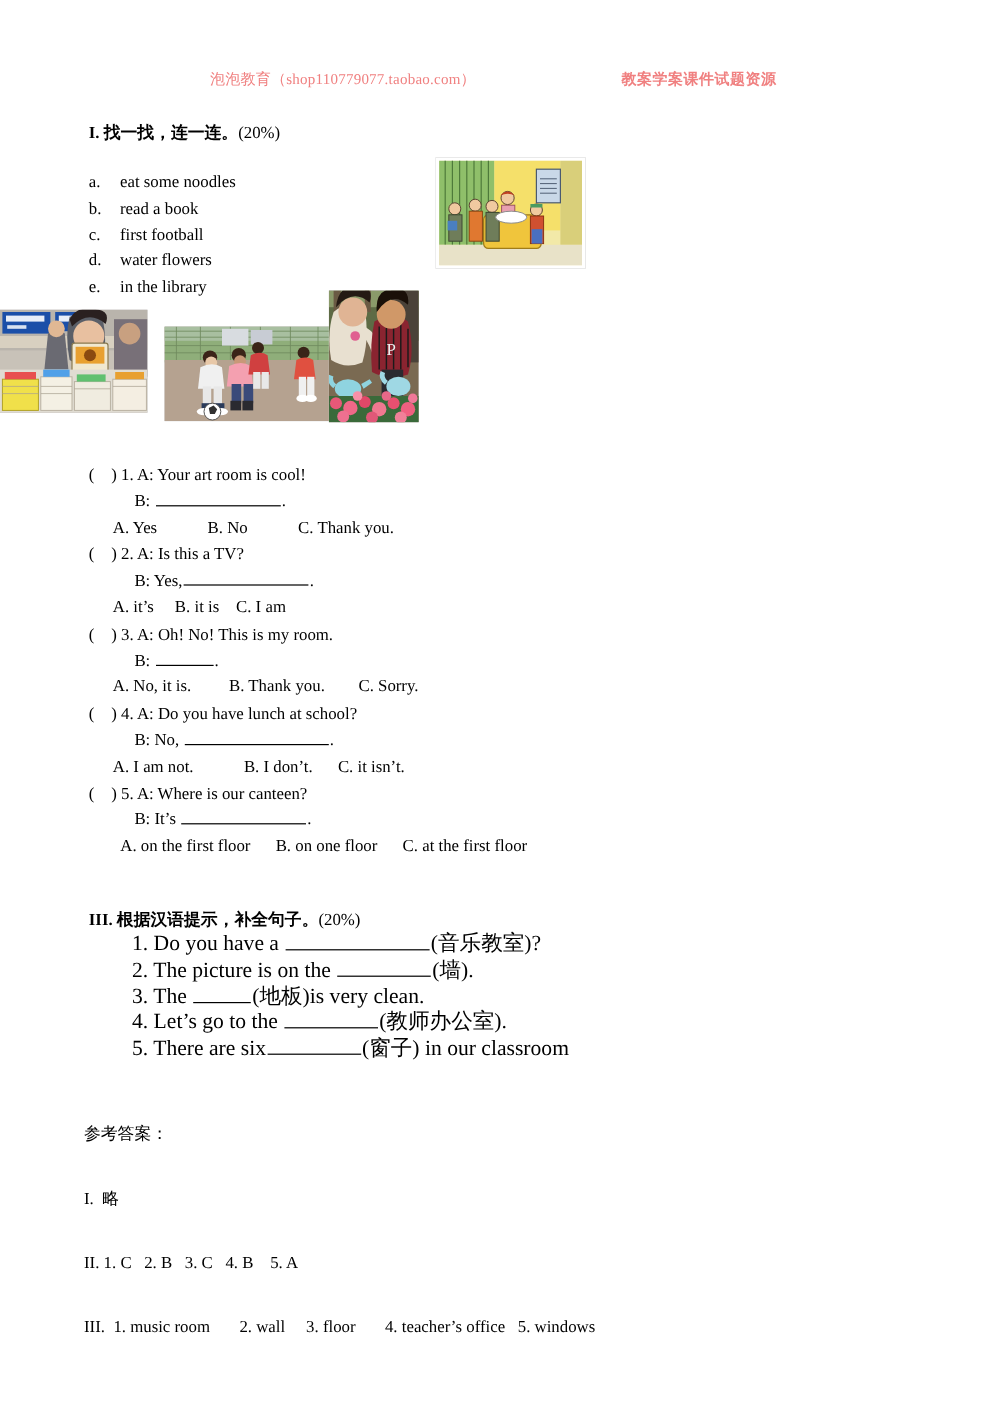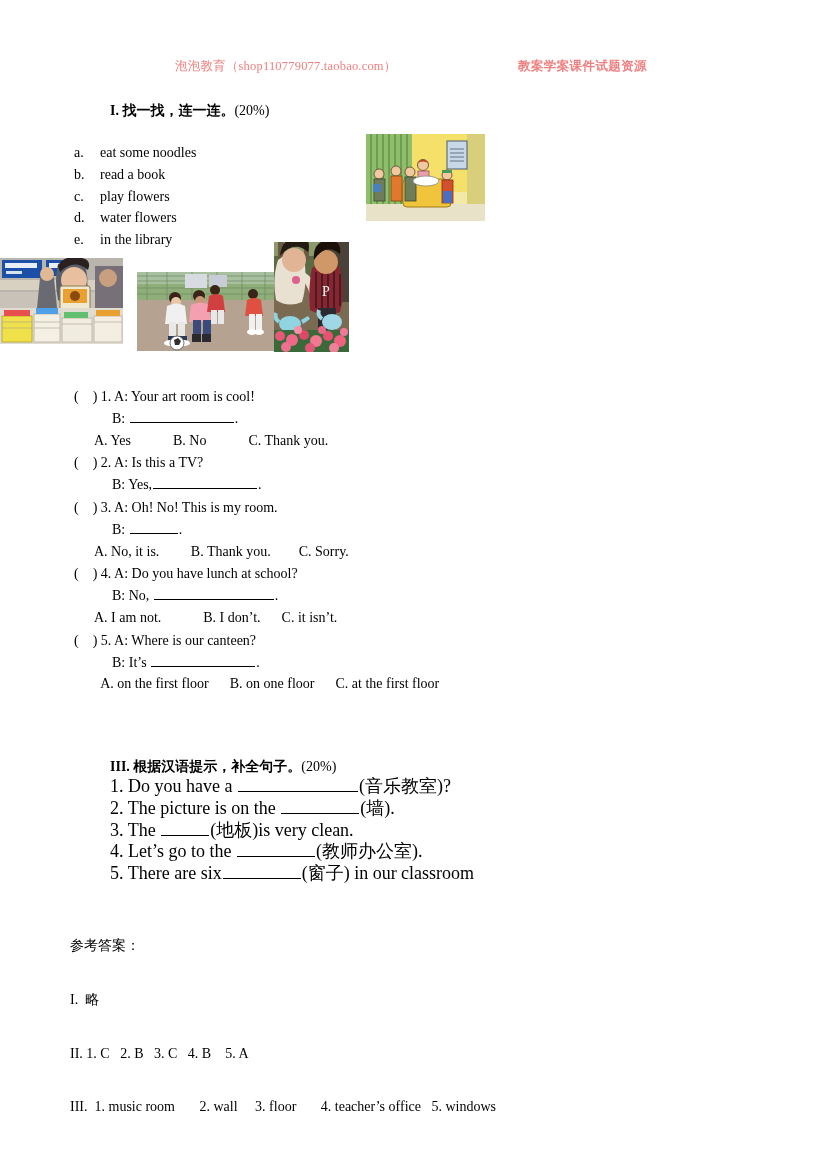--- a/index.html
+++ b/index.html
@@ -47,21 +47,20 @@
     color: #f08080;
     white-space: nowrap;
     letter-spacing: 0.4px;
     font-weight: bold;
   }
 
   
   .sec-title {
     font-weight: bold;
     font-size: 14px;
-    margin-left: 36px;
   }
   .sec-title .rom {
     font-family: "Liberation Serif", serif;
   }
   .sec-title .pts {
     font-weight: normal;
   }
 
   
   #section-one {
@@ -170,21 +169,21 @@
     <div class="header-left">泡泡教育（shop110779077.taobao.com）</div>
     <div class="header-right">教案学案课件试题资源</div>
   </div>
 
   <div id="section-one">
     <div class="sec-title"><span class="rom">I.</span> <span>找一找，连一连。</span><span class="pts">(20%)</span></div>
 
     <div id="matching-list">
       <div class="match-item"><span class="match-letter">a.</span><span>eat some noodles</span></div>
       <div class="match-item"><span class="match-letter">b.</span><span>read a book</span></div>
-      <div class="match-item"><span class="match-letter">c.</span><span>play flowers</span></div>
+      <div class="match-item"><span class="match-letter">c.</span><span>first football</span></div>
       <div class="match-item"><span class="match-letter">d.</span><span>water flowers</span></div>
       <div class="match-item"><span class="match-letter">e.</span><span>in the library</span></div>
     </div>
   </div>
 
   <div class="photo" id="photo-canteen">
     <svg width="125" height="93" viewBox="0 0 125 93">
       <rect x="0" y="0" width="125" height="93" fill="#ffffff"></rect>
       <rect x="3" y="3" width="119" height="87" fill="#f2e9a8"></rect>
       <rect x="3" y="3" width="46" height="70" fill="#8fbf6a"></rect>
@@ -399,20 +398,21 @@
 
     <div class="q-block">
       <div class="q-stem"><span>(</span>    <span>)</span> <span>1.</span> <span>A: Your art room is cool!</span></div>
       <div class="q-answer"><span>B: </span><span class="blank blank-l"></span><span>.</span></div>
       <div class="q-options">A. Yes            B. No            C. Thank you.</div>
     </div>
 
     <div class="q-block">
       <div class="q-stem"><span>(</span>    <span>)</span> <span>2.</span> <span>A: Is this a TV?</span></div>
       <div class="q-answer"><span>B: Yes,</span><span class="blank blank-l"></span><span>.</span></div>
+      <div class="q-options">A. it’s     B. it is    C. I am</div>
     </div>
 
     <div class="q-block">
       <div class="q-stem"><span>(</span>    <span>)</span> <span>3.</span> <span>A: Oh! No! This is my room.</span></div>
       <div class="q-answer"><span>B: </span><span class="blank blank-s"></span><span>.</span></div>
       <div class="q-options">A. No, it is.         B. Thank you.        C. Sorry.</div>
     </div>
 
     <div class="q-block">
       <div class="q-stem"><span>(</span>    <span>)</span> <span>4.</span> <span>A: Do you have lunch at school?</span></div>

